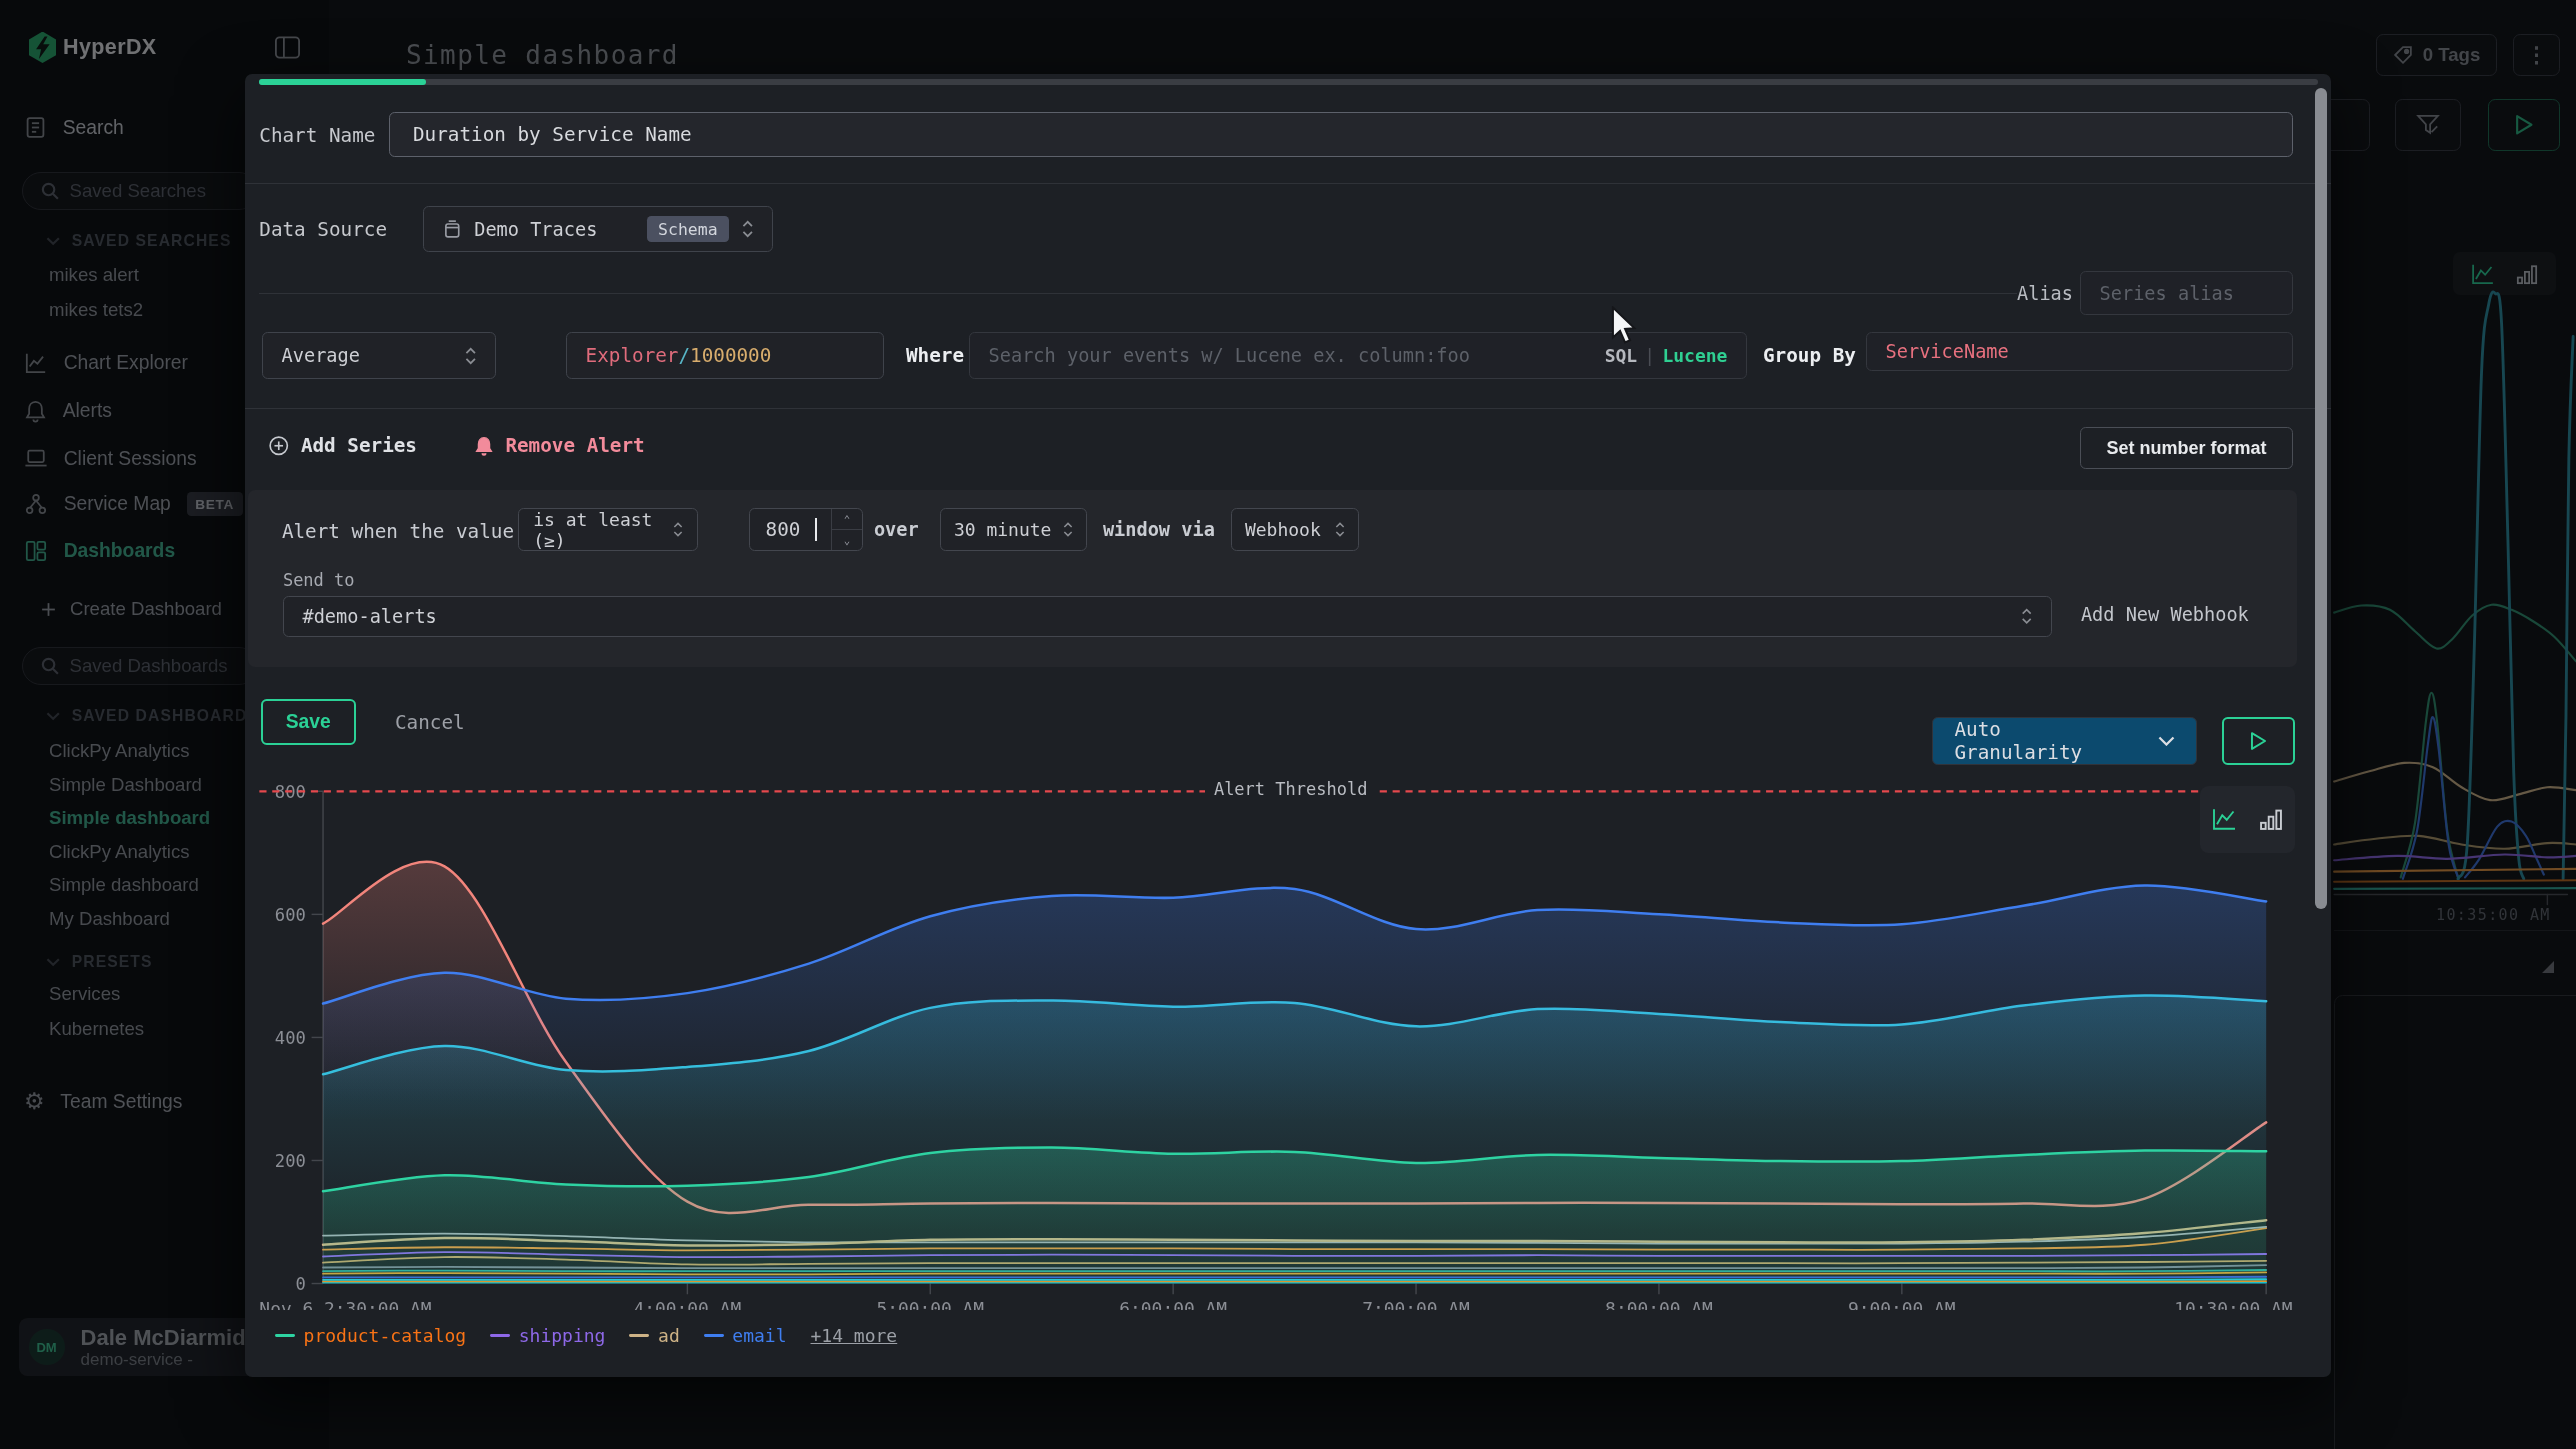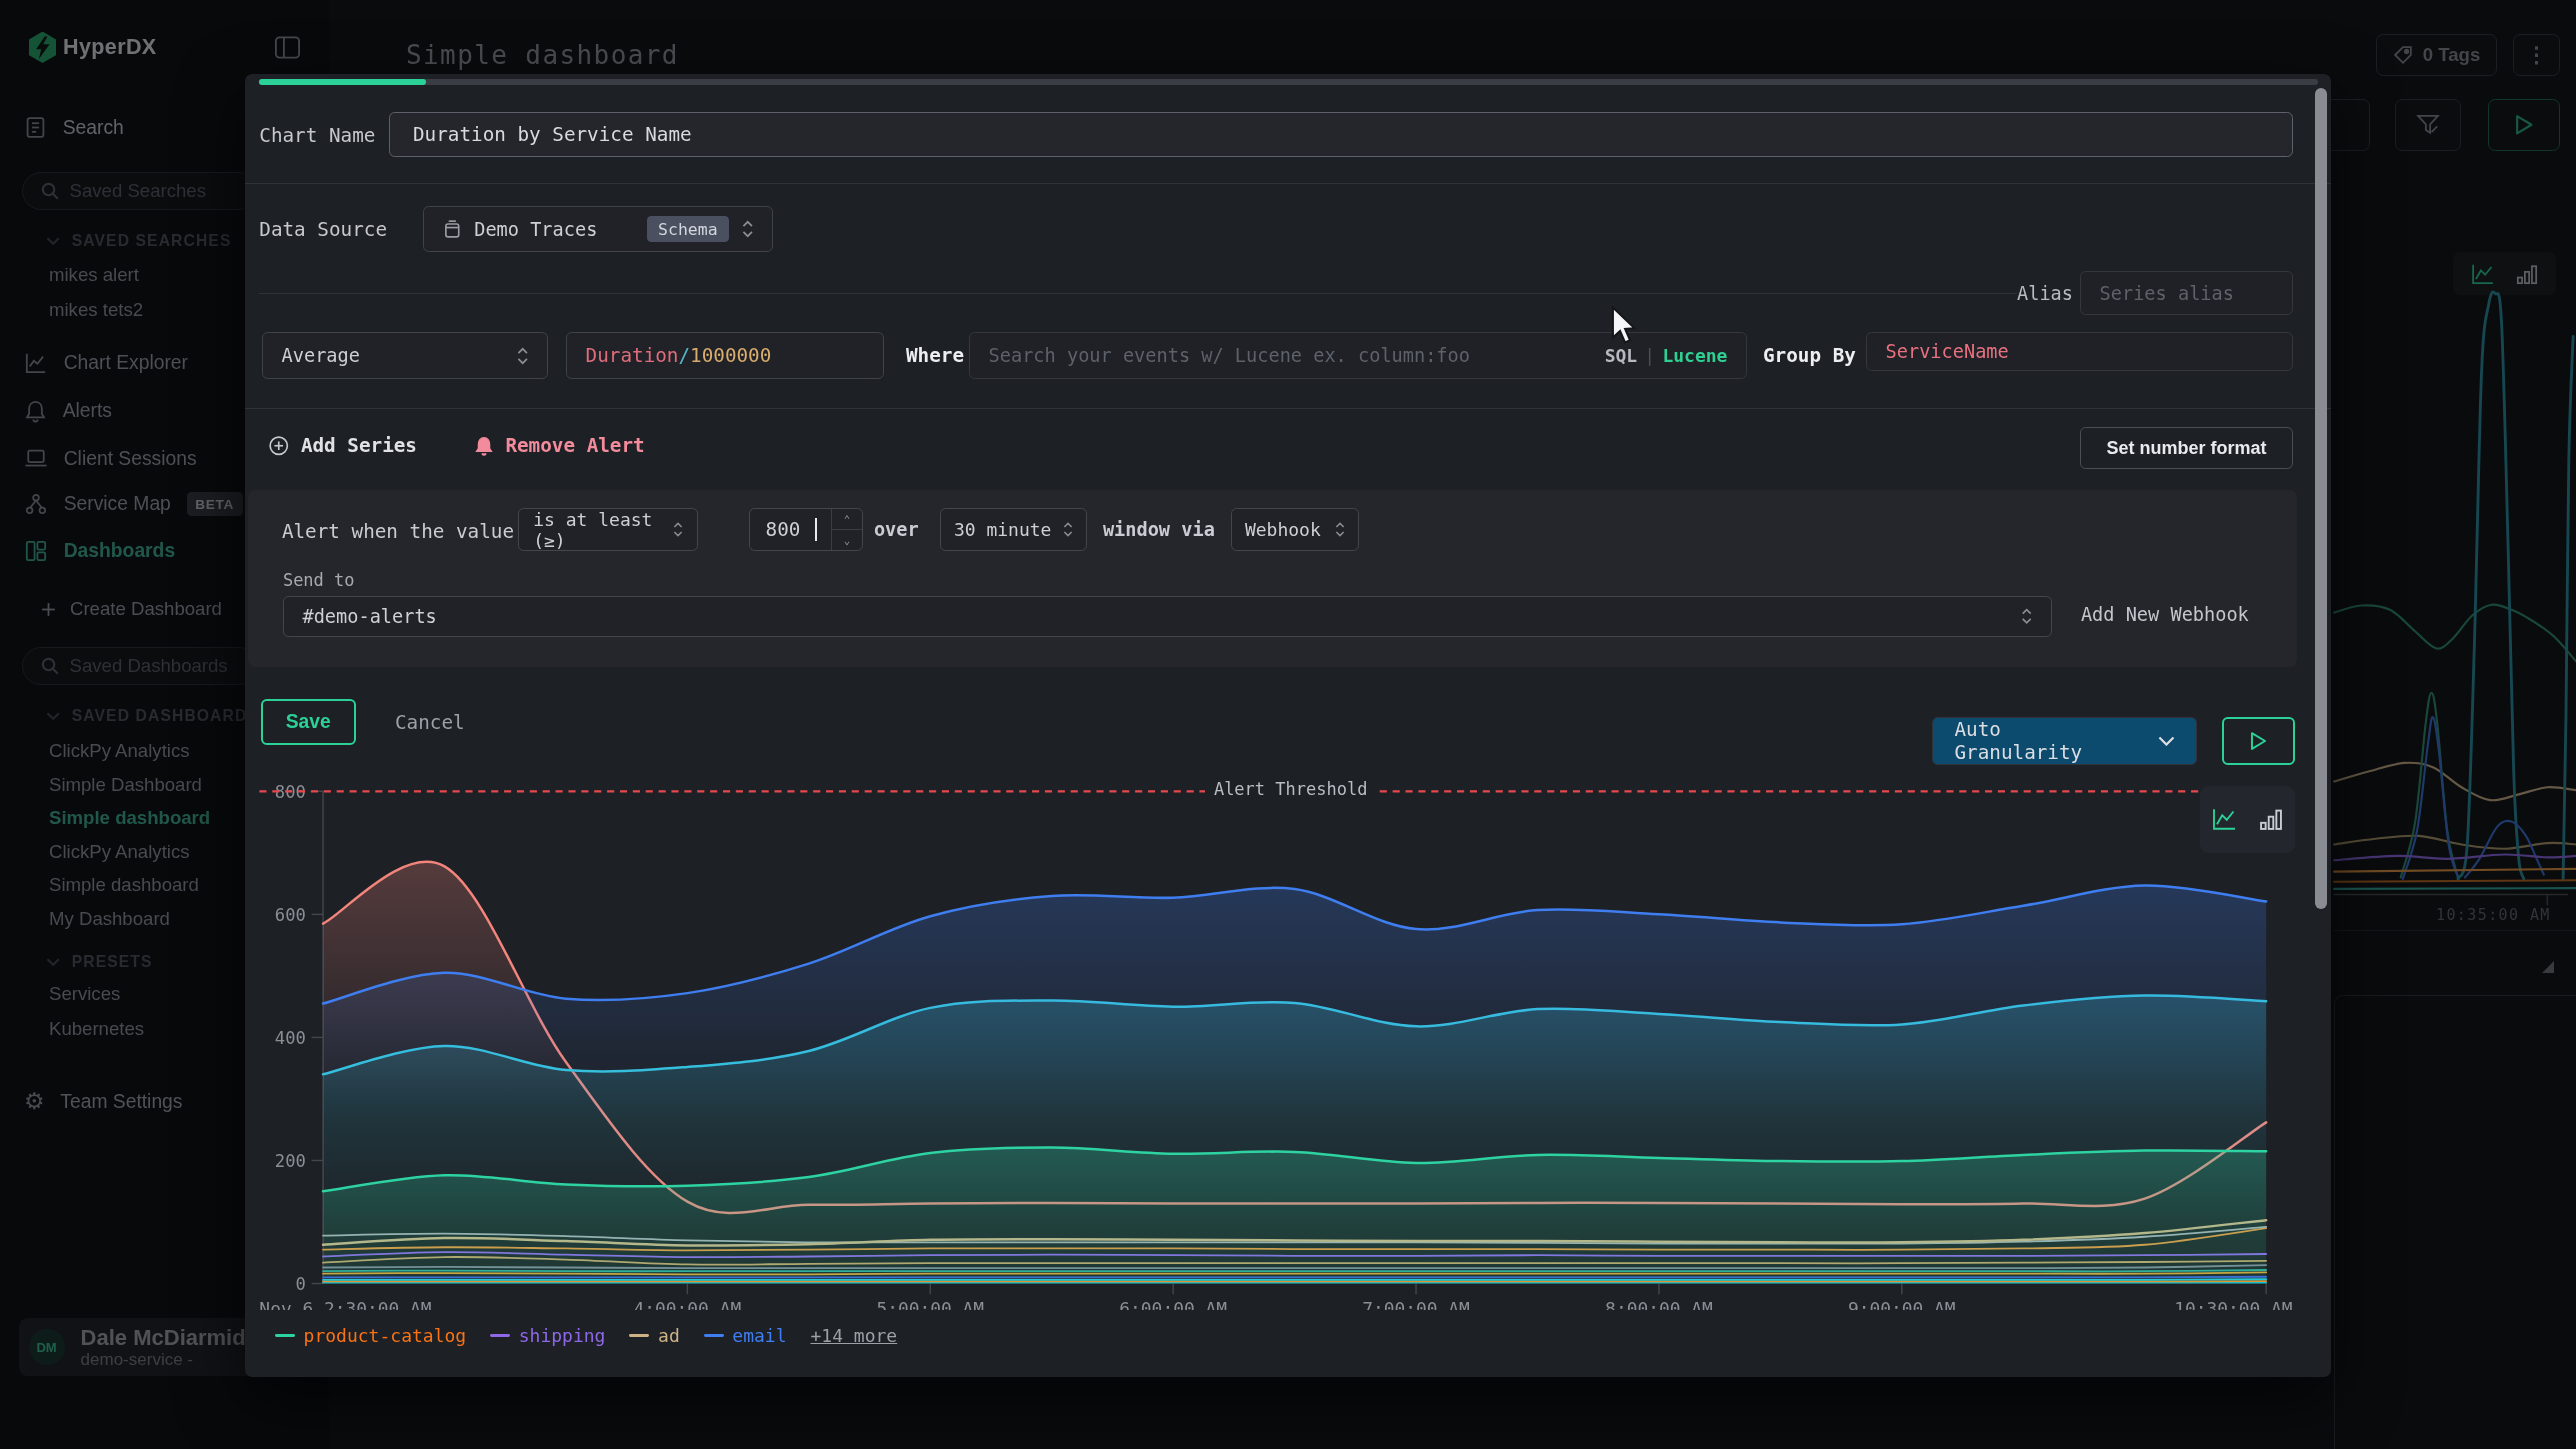--- a/index.html
+++ b/index.html
@@ -344,29 +344,29 @@
           <polyline points="2,18 8,24 14,18"></polyline>
         </svg>
     </div>
 
     <div class="mdiv" style="top:219px;width:1758px;left:14.3px"></div>
     <div class="mlabel" style="left:1772px;top:209px;color:#b9bcc2;font-size:18.6px">Alias</div>
     <div class="ghost" style="left:1835px;top:197px;width:213px;height:44px">
       <span>Series alias</span>
     </div>
 
-    <div class="sel" style="left:17px;top:258px;width:286px;height:47px">
+    <div class="sel" style="left:17px;top:258px;width:234px;height:47px">
       <span class="grow">Average</span>
       <svg width="11.4" height="20" viewBox="0 0 16 28" fill="none" stroke="#8a8d93" stroke-width="2.5">
           <polyline points="2,10 8,4 14,10"></polyline>
           <polyline points="2,18 8,24 14,18"></polyline>
         </svg>
     </div>
     <div class="sel codebox" style="left:321px;top:258px;width:318px;height:47px">
-      <span><span class="c-red">Duration</span><span class="c-cyan">/</span><span class="c-yel">1000000</span></span>
+      <span><span class="c-red">Explorer</span><span class="c-cyan">/</span><span class="c-yel">1000000</span></span>
     </div>
     <div class="bold-w abs" style="left:661px;top:270px">Where</div>
     <div class="ghost" style="left:724px;top:258px;width:778px;height:47px">
       <span>Search your events w/ Lucene ex. column:foo</span>
       <span class="sqlluc"><span>SQL</span><span class="sep">|</span><span class="luc">Lucene</span></span>
     </div>
     <div class="bold-w abs" style="left:1518px;top:270px">Group By</div>
     <div class="ghost" style="left:1621px;top:258px;width:427px;height:39px">
       <span style="color:var(--groupby)">ServiceName</span>
     </div>

